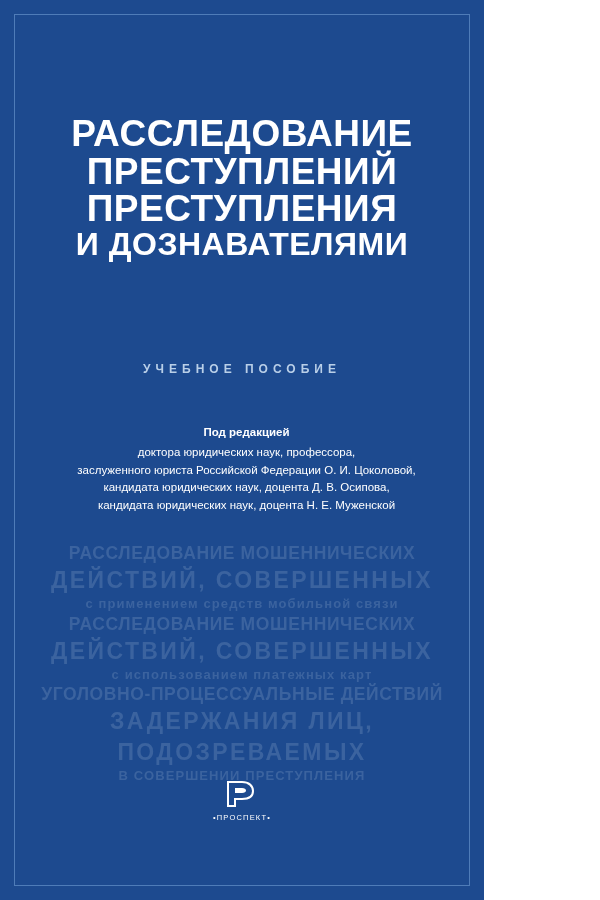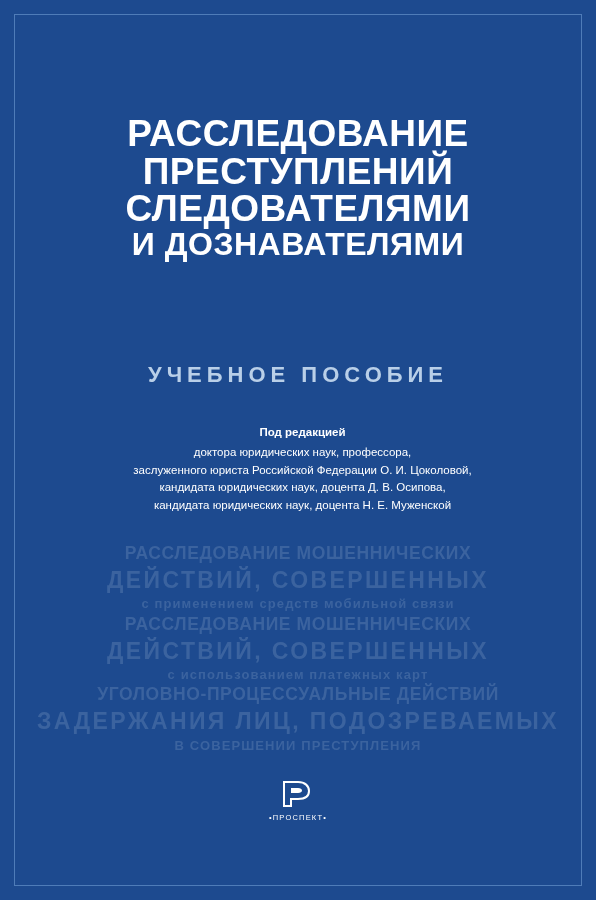--- a/index.html
+++ b/index.html
@@ -8,21 +8,21 @@
     background: #ffffff;
   }
   body {
     width: 600px;
     height: 900px;
     font-family: "Liberation Sans", sans-serif;
     overflow: hidden;
   }
   .cover {
     position: relative;
-    width: 596px;
+    width: 484px;
     height: 900px;
     background: #1d4a8f;
     box-sizing: border-box;
     text-decoration: underline;
   }
   
   .frame {
     position: absolute;
     left: 14px;
     top: 14px;
@@ -59,21 +59,21 @@
   .t4 { font-size: 32px; }
   .t5 { font-size: 24px; margin-top: 3px; letter-spacing: 0.4px;}
 
   .subtitle {
     position: absolute;
     top: 362px;
     left: 0;
     right: 0;
     text-align: center;
     color: #b9cfe8;
-    font-size: 22px;
+    font-size: 12px;
     font-weight: bold;
     letter-spacing: 5px;
   }
 
   
   .editors {
     position: absolute;
     top: 424px;
     left: 9px;
     right: 0;
@@ -145,21 +145,21 @@
 
 <div class="cover">
 
   <div class="frame"></div>
 
   <div class="inner">
 
     <div class="title-block">
       <div class="title-line t1">РАССЛЕДОВАНИЕ</div>
       <div class="title-line t2">ПРЕСТУПЛЕНИЙ</div>
-      <div class="title-line t3">СЛЕДОВАТЕЛЯМИ</div>
+      <div class="title-line t3">ПРЕСТУПЛЕНИЯ</div>
       <div class="title-line t4">И ДОЗНАВАТЕЛЯМИ</div>
     </div>
 
     <div class="subtitle">УЧЕБНОЕ ПОСОБИЕ</div>
 
     <div class="editors">
       <span class="lead">Под редакцией</span>
       <span class="row">доктора юридических наук, профессора,</span>
       <span class="row">заслуженного юриста Российской Федерации О. И. Цоколовой,</span>
       <span class="row">кандидата юридических наук, доцента Д. В. Осипова,</span>

